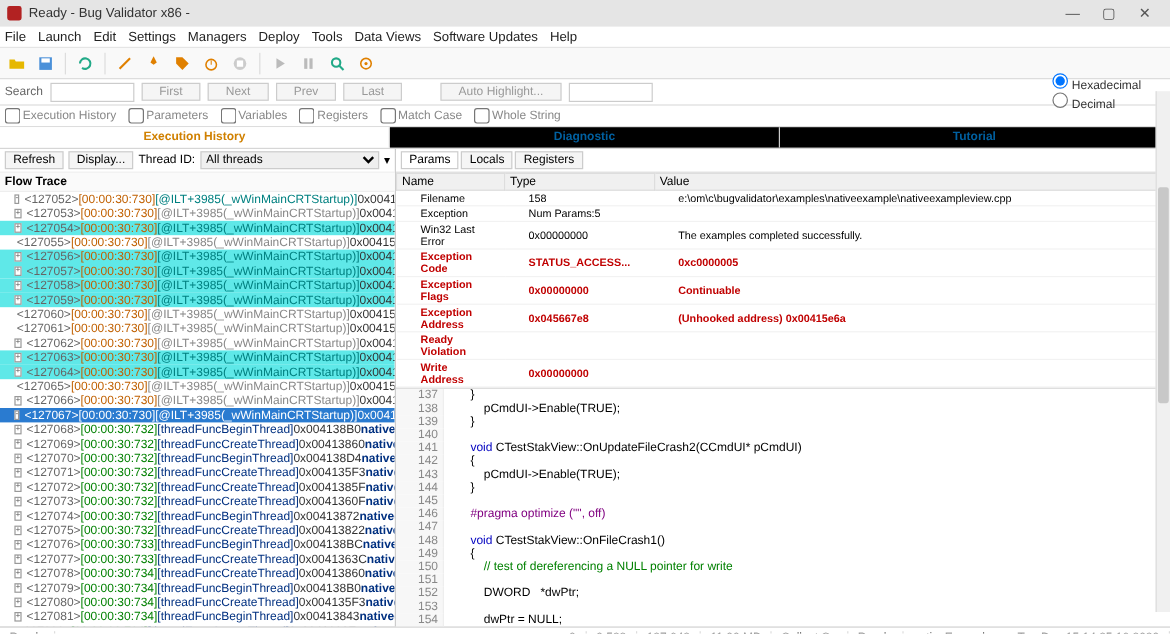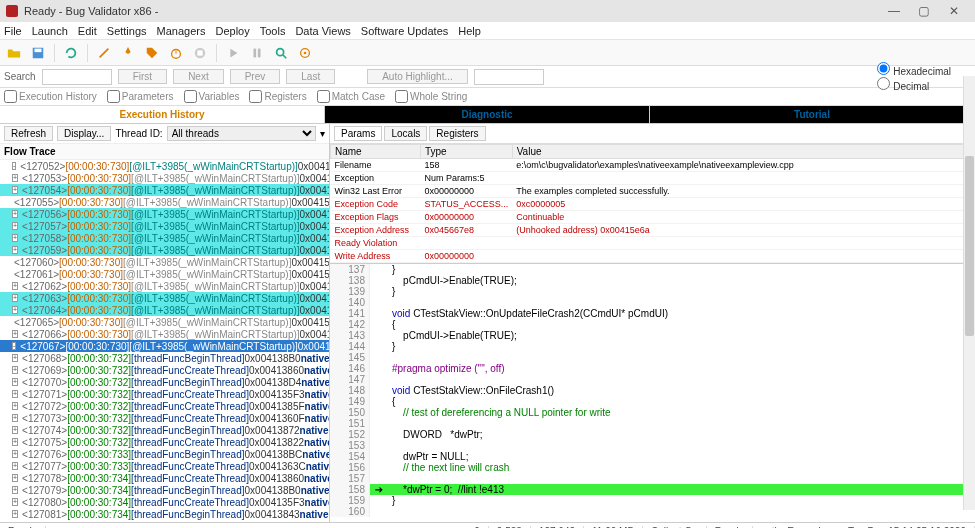--- a/index.html
+++ b/index.html
@@ -48,24 +48,24 @@
 .flow-row .addr      { color: #333; }
 .flow-row .mod-b     { color: #003080; font-weight: bold; }
 .flow-row.hl-blue .tid, .flow-row.hl-blue .ts-orange, .flow-row.hl-blue .fn-teal, .flow-row.hl-blue .addr, .flow-row.hl-blue .mod-b { color: #fff; }
 .right-pane { flex: 1; display: flex; flex-direction: column; overflow: hidden; }
 .right-tabs { display: flex; gap: 2px; padding: 2px 4px; border-bottom: 1px solid #ddd; }
 .right-tabs .rtab { font-size: 10px; padding: 1px 6px; border: 1px solid #ccc; background: #f5f5f5; }
 .right-tabs .rtab.active { background: #fff; }
 .props { border-bottom: 1px solid #ccc; }
 .props table { width: 100%; border-collapse: collapse; }
 .props th { text-align: left; font-size: 10px; font-weight: normal; background: #f0f0f0; border: 1px solid #ddd; padding: 1px 4px; }
-.props td { font-size: 9px; padding: 1px 4px; border-bottom: 1px solid #f2f2f2; }
+.props td { font-size: 9px; padding: 1px 20px; border-bottom: 1px solid #f2f2f2; }
 .props .k { width: 90px; }
 .props .t { width: 90px; }
-.props .red { color: #c00000; }
+.props .red { color: #c00000; font-weight: bold; }
 .code { flex: 1; overflow: hidden; font-family: Consolas, monospace; font-size: 9px; background: #fff; }
 .code-line { display: flex; height: 11px; align-items: center; }
 .code-line .gutter { width: 40px; text-align: right; padding-right: 4px; color: #888; background: #f7f7f7; border-right: 1px solid #eee; }
 .code-line .marker { width: 18px; text-align: center; }
 .code-line .src { flex: 1; white-space: pre; padding-left: 4px; }
 .code-line.hl { background: #3ef03e; }
 .kw { color: #0000c0; }
 .cm { color: #008000; }
 .pp { color: #800080; }
 .statusbar { height: 18px; border-top: 1px solid #ccc; display: flex; align-items: center; font-size: 10px; color: #444; }

